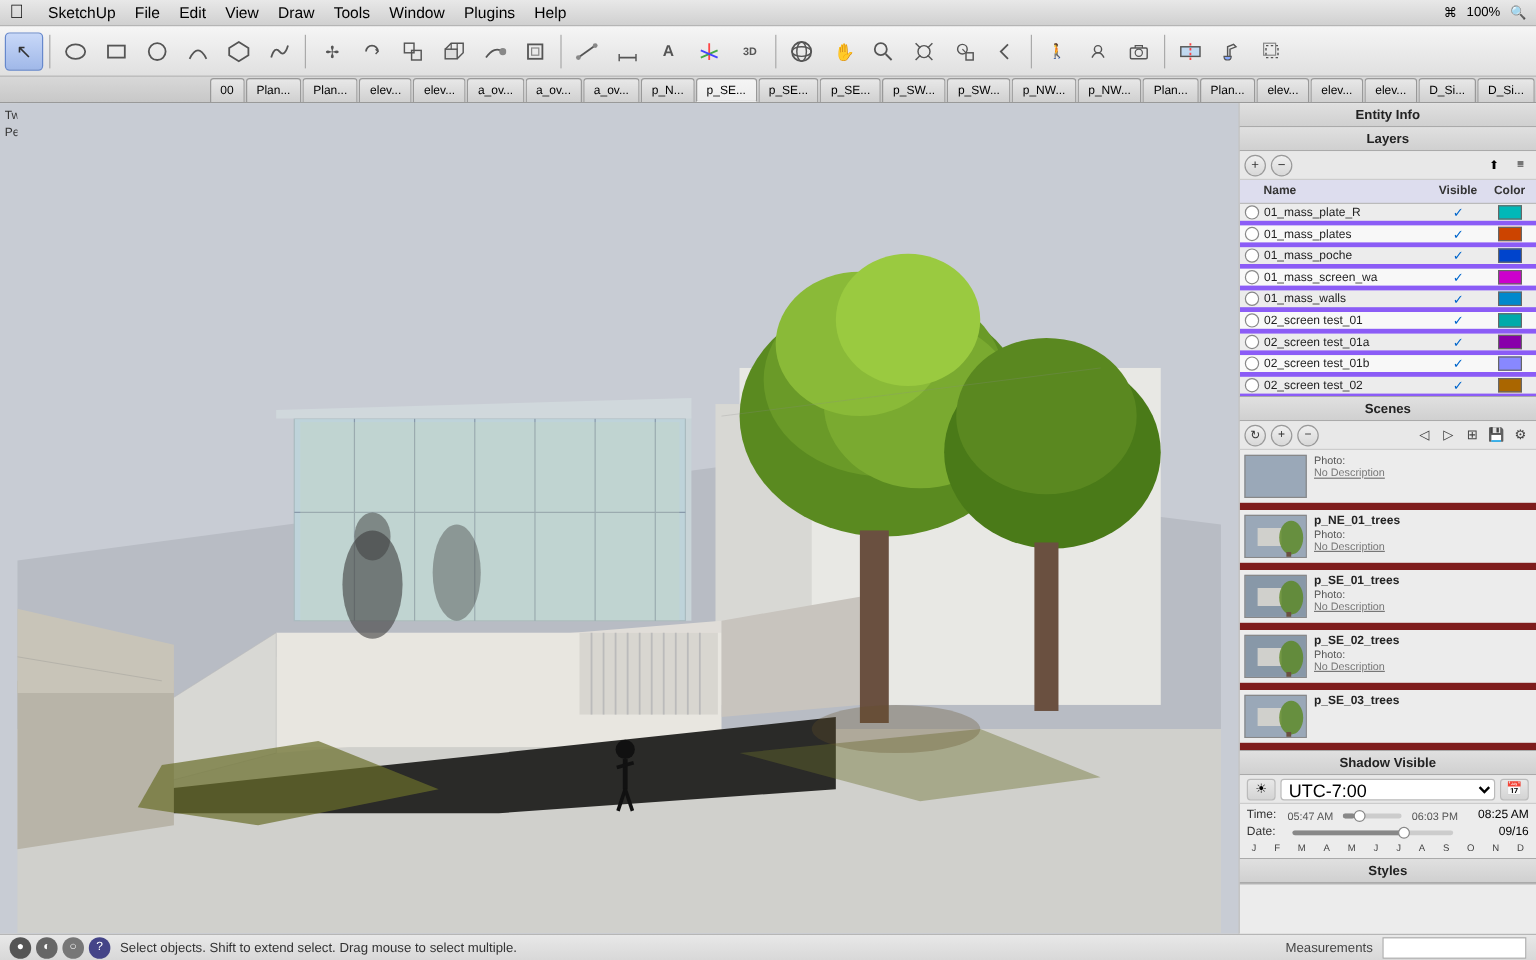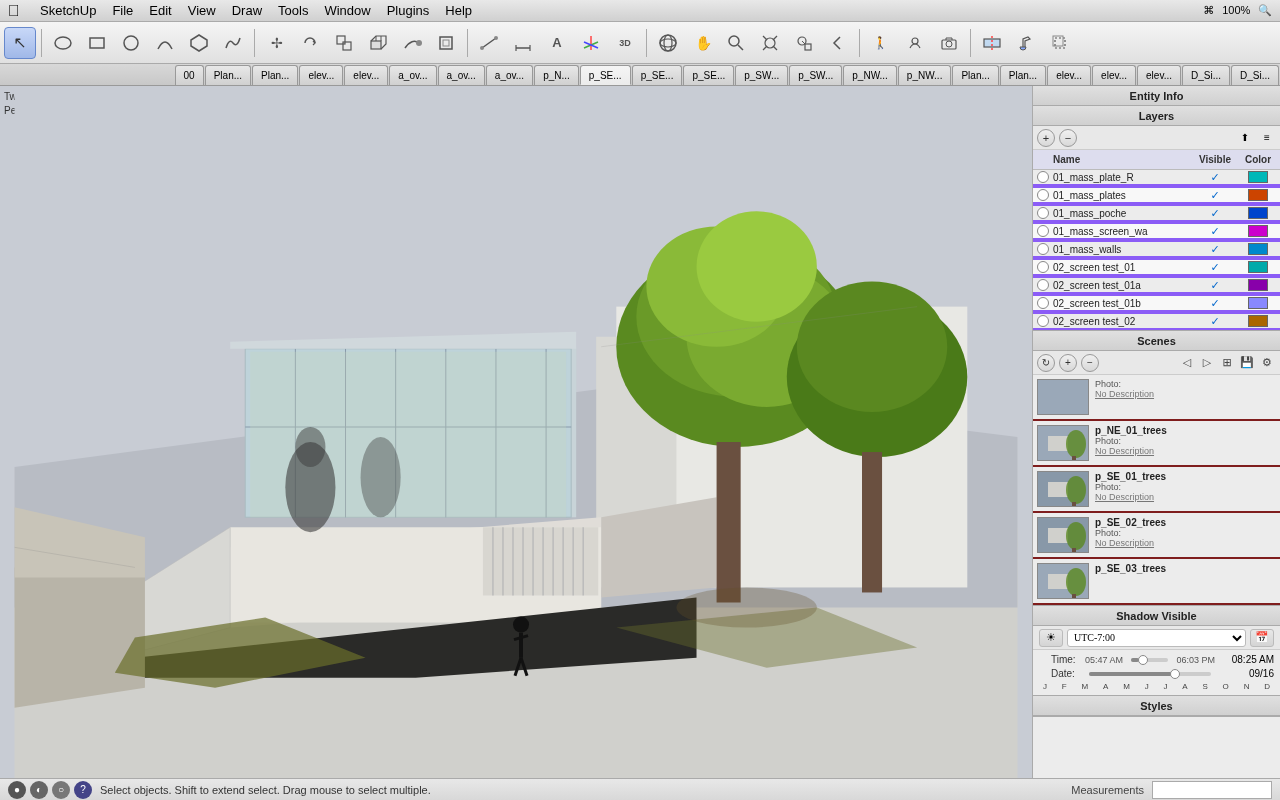--- a/index.html
+++ b/index.html
@@ -120,53 +120,53 @@
       width: 18px; height: 18px; border-radius: 9px; border: 1px solid #999;
       display: flex; align-items: center; justify-content: center; font-size: 10px;
       cursor: pointer; background: linear-gradient(to bottom, #f0f0f0, #d8d8d8); color: #333;
     }
     .scenes-icon-btn {
       width: 18px; height: 18px; display: flex; align-items: center; justify-content: center;
       font-size: 11px; cursor: pointer; color: #444;
     }
     #scenes-list { overflow-y: auto; max-height: 280px; }
     .scene-item {
-      display: flex; align-items: flex-start; padding: 4px; border-bottom: 2px solid #7f1d1d;
+      display: flex; align-items: flex-start; padding: 4px; border-bottom: 6px solid #7f1d1d;
       cursor: pointer;
     }
     .scene-thumb {
       width: 52px; height: 36px; background: #9aa8b8; flex-shrink: 0; margin-right: 6px;
       border: 1px solid #888; position: relative; overflow: hidden;
     }
     .scene-info { flex: 1; }
     .scene-name { font-size: 10px; font-weight: 600; color: #222; }
     .scene-type { font-size: 9px; color: #555; }
     .scene-desc { font-size: 9px; color: #777; text-decoration: underline; }
 
     
     #shadow-panel { flex: 0 0 auto; }
     #shadow-content { padding: 4px 6px; }
     .shadow-row { display: flex; align-items: center; margin-bottom: 3px; gap: 4px; font-size: 10px; }
-    .shadow-label { width: 30px; color: #333; margin-left: 12px; }
+    .shadow-label { width: 30px; color: #333; }
     .shadow-slider { flex: 1; height: 4px; background: #ccc; border-radius: 2px; position: relative; }
     .shadow-slider-fill { height: 100%; background: #888; border-radius: 2px; }
     .shadow-slider-thumb { width: 10px; height: 10px; background: white; border: 1px solid #888; border-radius: 5px; position: absolute; top: -3px; }
     .shadow-value { width: 55px; text-align: right; font-size: 10px; }
     #shadow-toolbar {
       height: 24px; background: #e8e8e8; display: flex; align-items: center; padding: 0 6px; gap: 4px;
       border-bottom: 1px solid #ccc;
     }
     .shadow-icon-btn {
       width: 24px; height: 18px; display: flex; align-items: center; justify-content: center;
       font-size: 11px; cursor: pointer; background: linear-gradient(to bottom, #e8e8e8, #d4d4d4);
       border: 1px solid #bbb; border-radius: 3px;
     }
     .tz-select {
-      flex: 1; height: 18px; font-size: 10px; background: white; border: 1px solid #bbb;
-      border-radius: 3px; padding: 0 2px; font-family: Liberation Serif, serif;
+      flex: 1; height: 18px; font-size: 15px; background: white; border: 1px solid #bbb;
+      border-radius: 3px; padding: 0 2px;
     }
     .shadow-months { display: flex; justify-content: space-between; font-size: 8px; color: #444; padding: 0 4px; }
 
     
     #styles-panel { flex: 0 0 auto; }
 
     
     #statusbar {
       width: 100%; height: 22px; background: linear-gradient(to bottom, #e8e8e8, #d8d8d8);
       border-top: 1px solid #aaa; display: flex; align-items: center; padding: 0 8px; gap: 8px;

